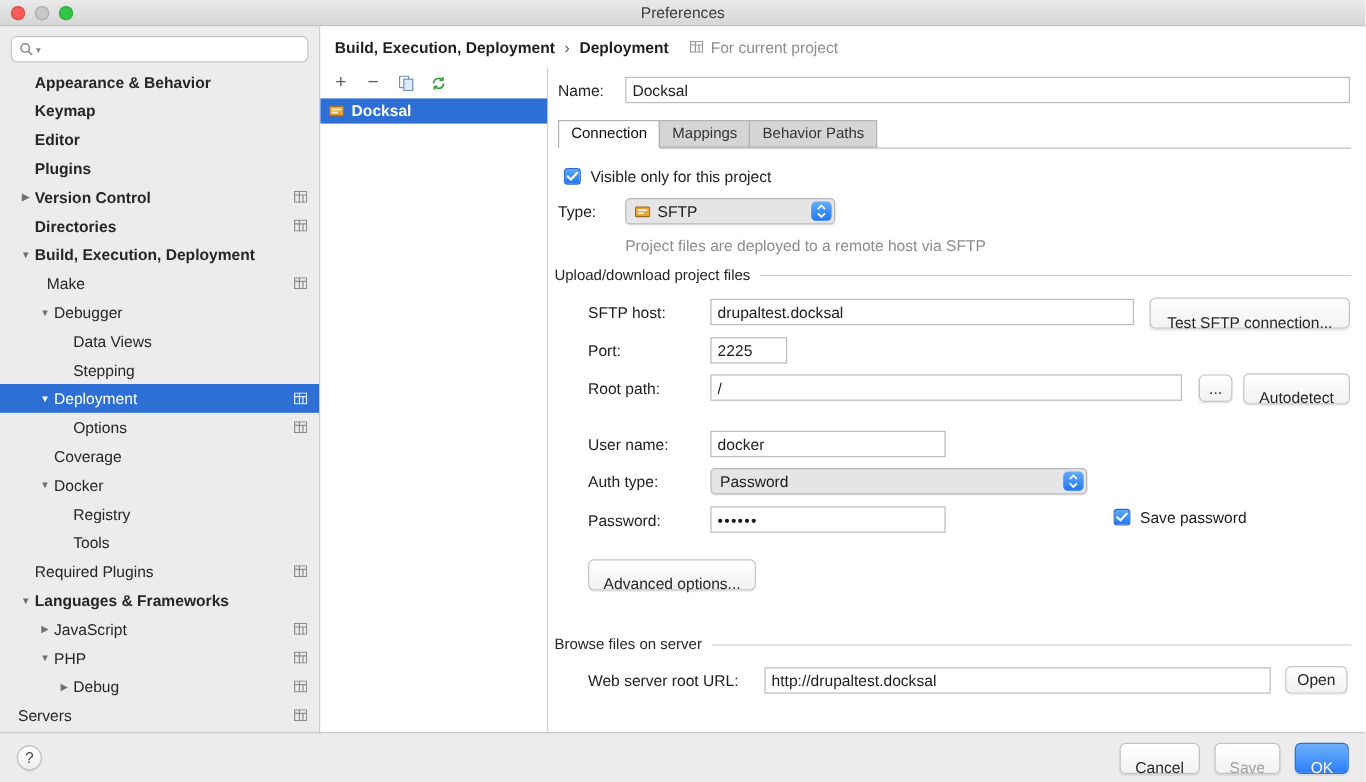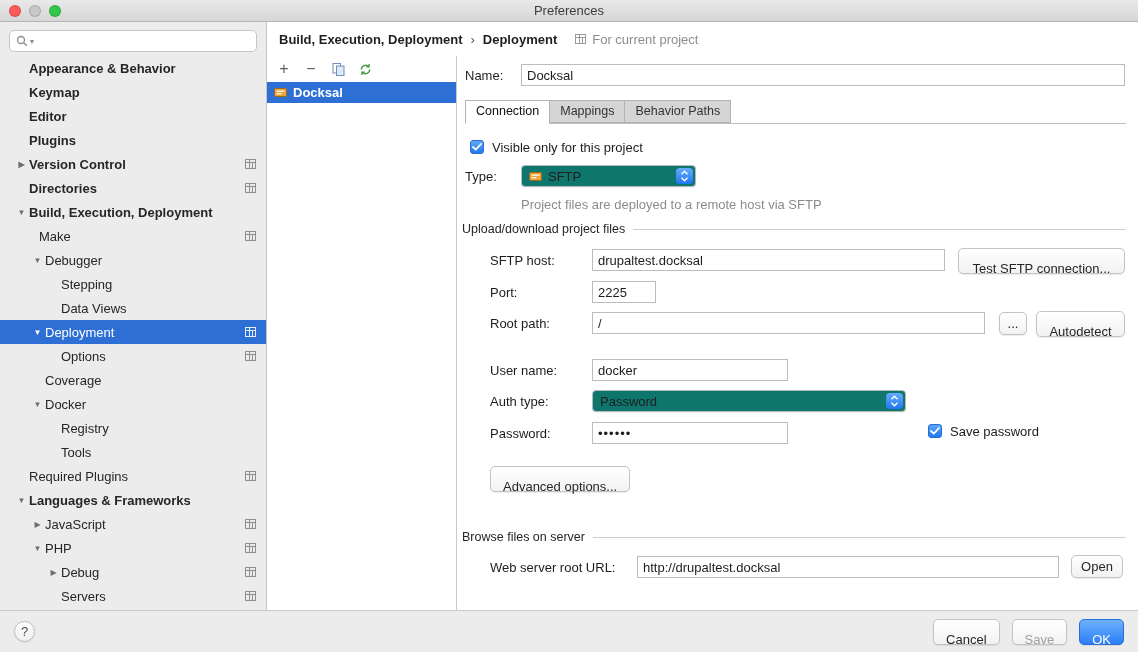--- a/index.html
+++ b/index.html
@@ -60,21 +60,21 @@
     font-family:inherit; color:#1d1d1d; background:#fff; outline:none; }
   .pwfield { letter-spacing:1px; }
   .tabstrip { position:absolute; left:8px; right:12px; top:44px; height:24px; display:flex; align-items:flex-end;
     border-bottom:1px solid #bdbdbd; }
   .tab { font-size:12.5px; padding:3px 10px 4px; background:#d5d5d5; border:1px solid #b3b3b3; margin-right:-1px;
     color:#333; white-space:nowrap; }
   .tab.selected { background:#fff; border-bottom:1px solid #fff; margin-bottom:-1px; padding-bottom:5px; color:#111; }
   .cb { position:absolute; width:14px; height:14px; border-radius:3px;
     background:linear-gradient(#5ca7f9,#2179f2); border:1px solid #2a6bcf;
     display:flex; align-items:center; justify-content:center; }
-  .select { position:absolute; height:22px; background:#0f766e; border:1px solid #b9b9b9; border-radius:4px;
+  .select { position:absolute; height:22px; background:#e5e5e5; border:1px solid #b9b9b9; border-radius:4px;
     display:flex; align-items:center; padding:0 24px 0 7px; gap:6px; box-shadow:0 1px 1px rgba(0,0,0,0.06); }
   .select-value { font-size:13px; color:#1d1d1d; }
   .spinner { position:absolute; right:2px; top:2px; width:17px; height:16px; border-radius:4px;
     background:linear-gradient(#66acfa,#2077f3); display:flex; align-items:center; justify-content:center; }
   .help { position:absolute; font-size:13px; color:#8c8c8c; white-space:nowrap; }
   .group-hdr { position:absolute; left:5px; right:12px; display:flex; align-items:center; gap:8px;
     font-size:12.5px; color:#262626; white-space:nowrap; }
   .hline { flex:1; height:1px; background:#cfcfcf; }
 
   
@@ -176,25 +176,25 @@
                 <line x1="7.5" y1="3.5" x2="7.5" y2="9.5" stroke="currentColor"></line>
               </svg>
             </span>
           </div>
           <div class="tree-row" style="padding-left: 30px;">
             <span class="arrow">▼</span>
             <span class="tree-label">Debugger</span>
           </div>
           <div class="tree-row" style="padding-left: 46px;">
             <span class="arrow"></span>
+            <span class="tree-label">Data Views</span>
+          </div>
+          <div class="tree-row" style="padding-left: 46px;">
+            <span class="arrow"></span>
             <span class="tree-label">Stepping</span>
-          </div>
-          <div class="tree-row" style="padding-left: 46px;">
-            <span class="arrow"></span>
-            <span class="tree-label">Data Views</span>
           </div>
           <div class="tree-row selected" style="padding-left: 30px;">
             <span class="arrow">▼</span>
             <span class="tree-label">Deployment</span>
             <span class="pp-icon">
               <svg width="11" height="10" viewBox="0 0 11 10">
                 <rect x="0.5" y="0.5" width="10" height="9" fill="none" stroke="currentColor"></rect>
                 <line x1="0.5" y1="3.5" x2="10.5" y2="3.5" stroke="currentColor"></line>
                 <line x1="4.5" y1="0.5" x2="4.5" y2="9.5" stroke="currentColor"></line>
                 <line x1="7.5" y1="3.5" x2="7.5" y2="9.5" stroke="currentColor"></line>
@@ -274,21 +274,21 @@
             <span class="tree-label">Debug</span>
             <span class="pp-icon">
               <svg width="11" height="10" viewBox="0 0 11 10">
                 <rect x="0.5" y="0.5" width="10" height="9" fill="none" stroke="currentColor"></rect>
                 <line x1="0.5" y1="3.5" x2="10.5" y2="3.5" stroke="currentColor"></line>
                 <line x1="4.5" y1="0.5" x2="4.5" y2="9.5" stroke="currentColor"></line>
                 <line x1="7.5" y1="3.5" x2="7.5" y2="9.5" stroke="currentColor"></line>
               </svg>
             </span>
           </div>
-          <div class="tree-row" style="padding-left: 46px;">
+          <div class="tree-row" style="">
             <span class="arrow"></span>
             <span class="tree-label">Servers</span>
             <span class="pp-icon">
               <svg width="11" height="10" viewBox="0 0 11 10">
                 <rect x="0.5" y="0.5" width="10" height="9" fill="none" stroke="currentColor"></rect>
                 <line x1="0.5" y1="3.5" x2="10.5" y2="3.5" stroke="currentColor"></line>
                 <line x1="4.5" y1="0.5" x2="4.5" y2="9.5" stroke="currentColor"></line>
                 <line x1="7.5" y1="3.5" x2="7.5" y2="9.5" stroke="currentColor"></line>
               </svg>
             </span>

